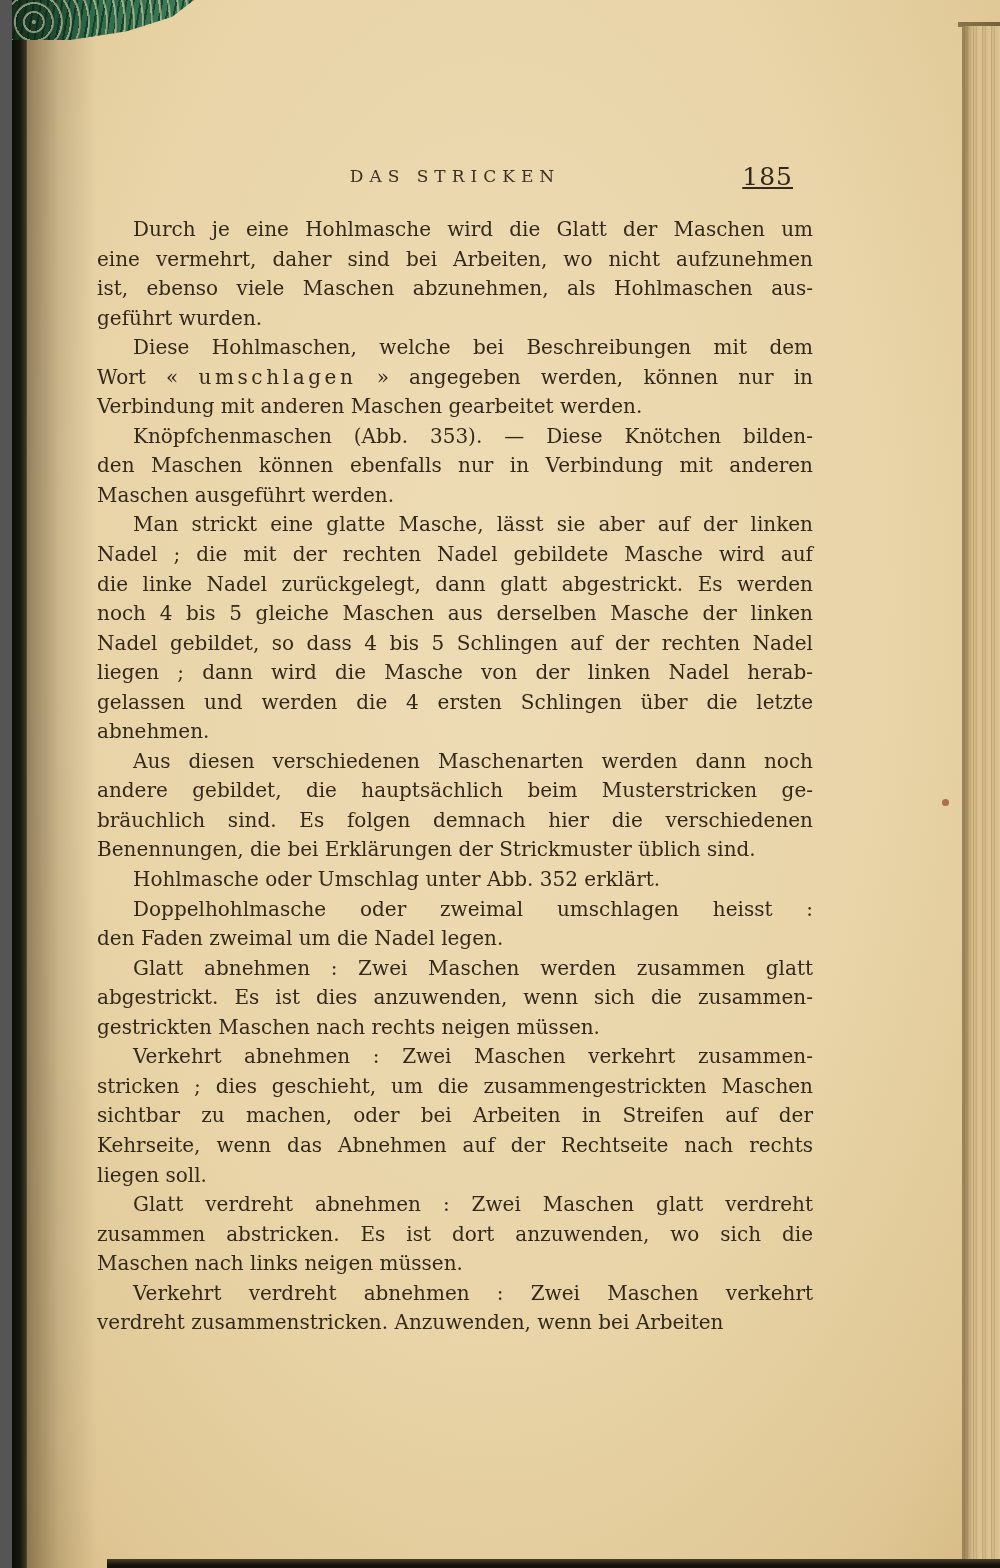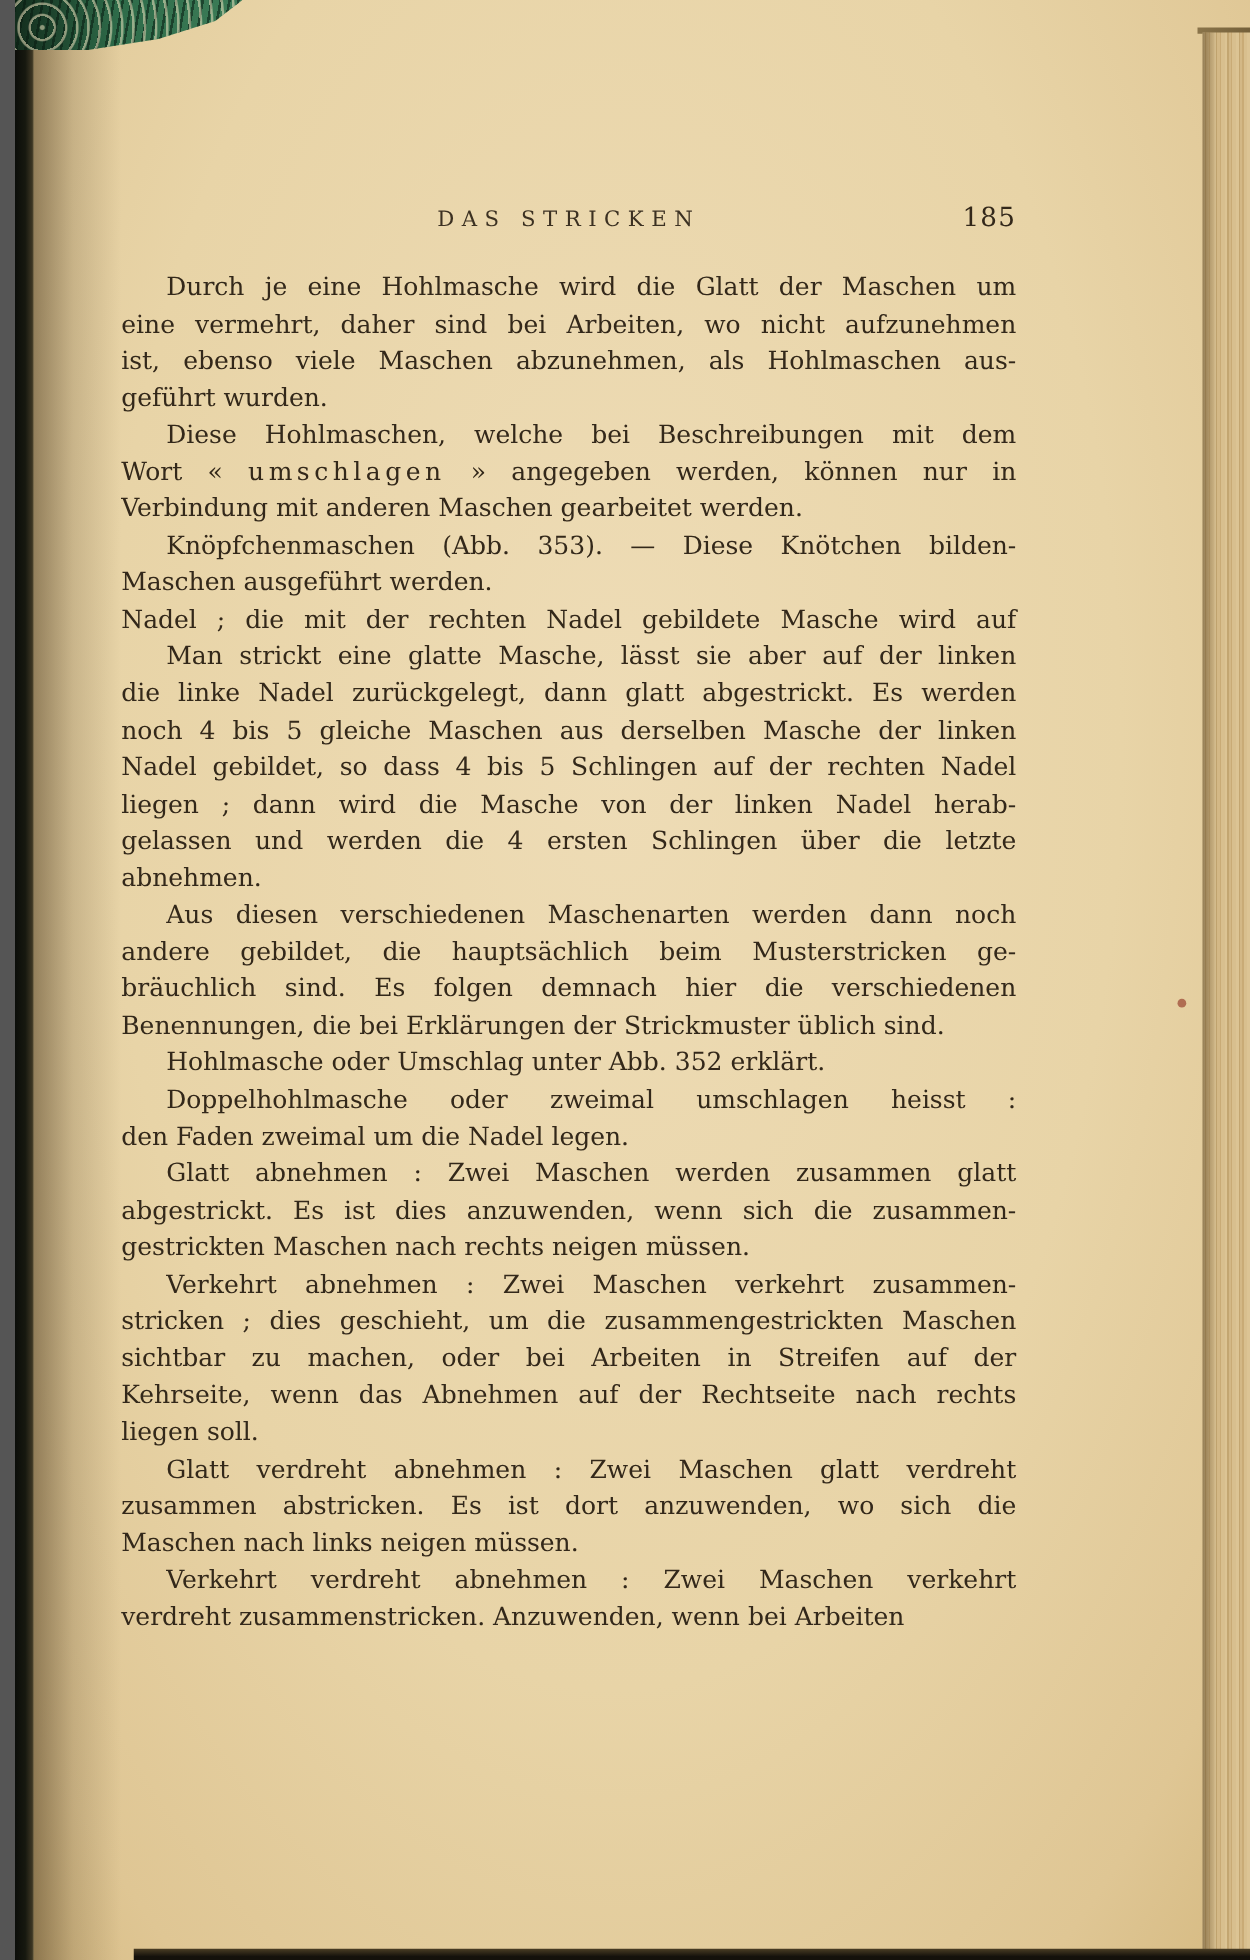--- a/index.html
+++ b/index.html
@@ -55,22 +55,22 @@
   }
   
   .header {
     position: absolute; left: 85px; top: 166px; width: 716px;
     text-align: center;
   }
   .running-title {
     font-size: 17px; letter-spacing: 6px; color: #3c3122;
   }
   .page-number {
-    position: absolute; right: 0; top: -4px;
-    font-size: 21px; letter-spacing: 1px; color: #33281a;
+    position: absolute; right: 20px; top: -4px;
+    font-size: 25px; letter-spacing: 1px; color: #33281a; text-decoration: underline;
   }
   
   .text-block {
     position: absolute; left: 85px; top: 215px; width: 716px;
     font-size: 20px; line-height: 29.55px;
     color: var(--ink, #33281a);
   }
   .para { margin: 0; }
   .line { text-align: justify; text-align-last: justify; }
   .line.last { text-align-last: left; }
@@ -102,25 +102,26 @@
         <div class="line"><span>ist, ebenso viele Maschen abzunehmen, als Hohlmaschen aus-</span></div>
         <div class="line last"><span>geführt wurden.</span></div>
       </div>
       <div class="para">
         <div class="line first"><span>Diese Hohlmaschen, welche bei Beschreibungen mit dem</span></div>
         <div class="line"><span>Wort « </span><span class="sp">umschlagen</span><span> » angegeben werden, können nur in</span></div>
         <div class="line last"><span>Verbindung mit anderen Maschen gearbeitet werden.</span></div>
       </div>
       <div class="para">
         <div class="line first"><span class="b">Knöpfchenmaschen</span><span> (Abb. 353). — Diese Knötchen bilden-</span></div>
+        <div class="line"><span>den Maschen können ebenfalls nur in Verbindung mit anderen</span></div>
         <div class="line last"><span>Maschen ausgeführt werden.</span></div>
       </div>
       <div class="para">
+        <div class="line first"><span>Man strickt eine glatte Masche, lässt sie aber auf der linken</span></div>
         <div class="line"><span>Nadel ; die mit der rechten Nadel gebildete Masche wird auf</span></div>
-        <div class="line first"><span>Man strickt eine glatte Masche, lässt sie aber auf der linken</span></div>
         <div class="line"><span>die linke Nadel zurückgelegt, dann glatt abgestrickt. Es werden</span></div>
         <div class="line"><span>noch 4 bis 5 gleiche Maschen aus derselben Masche der linken</span></div>
         <div class="line"><span>Nadel gebildet, so dass 4 bis 5 Schlingen auf der rechten Nadel</span></div>
         <div class="line"><span>liegen ; dann wird die Masche von der linken Nadel herab-</span></div>
         <div class="line"><span>gelassen und werden die 4 ersten Schlingen über die letzte</span></div>
         <div class="line last"><span>abnehmen.</span></div>
       </div>
       <div class="para">
         <div class="line first"><span>Aus diesen verschiedenen Maschenarten werden dann noch</span></div>
         <div class="line"><span>andere gebildet, die hauptsächlich beim Musterstricken ge-</span></div>

